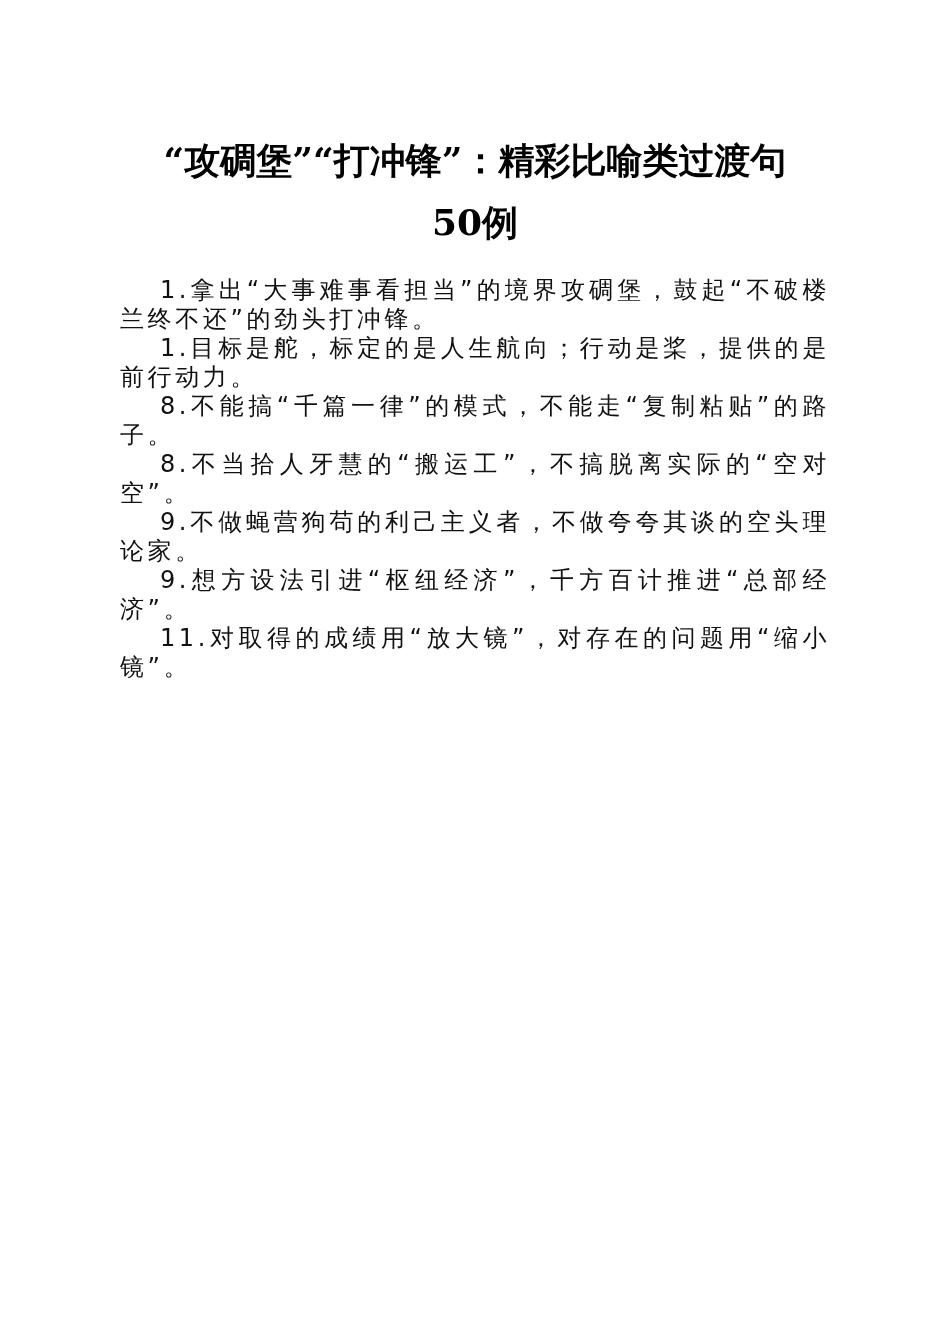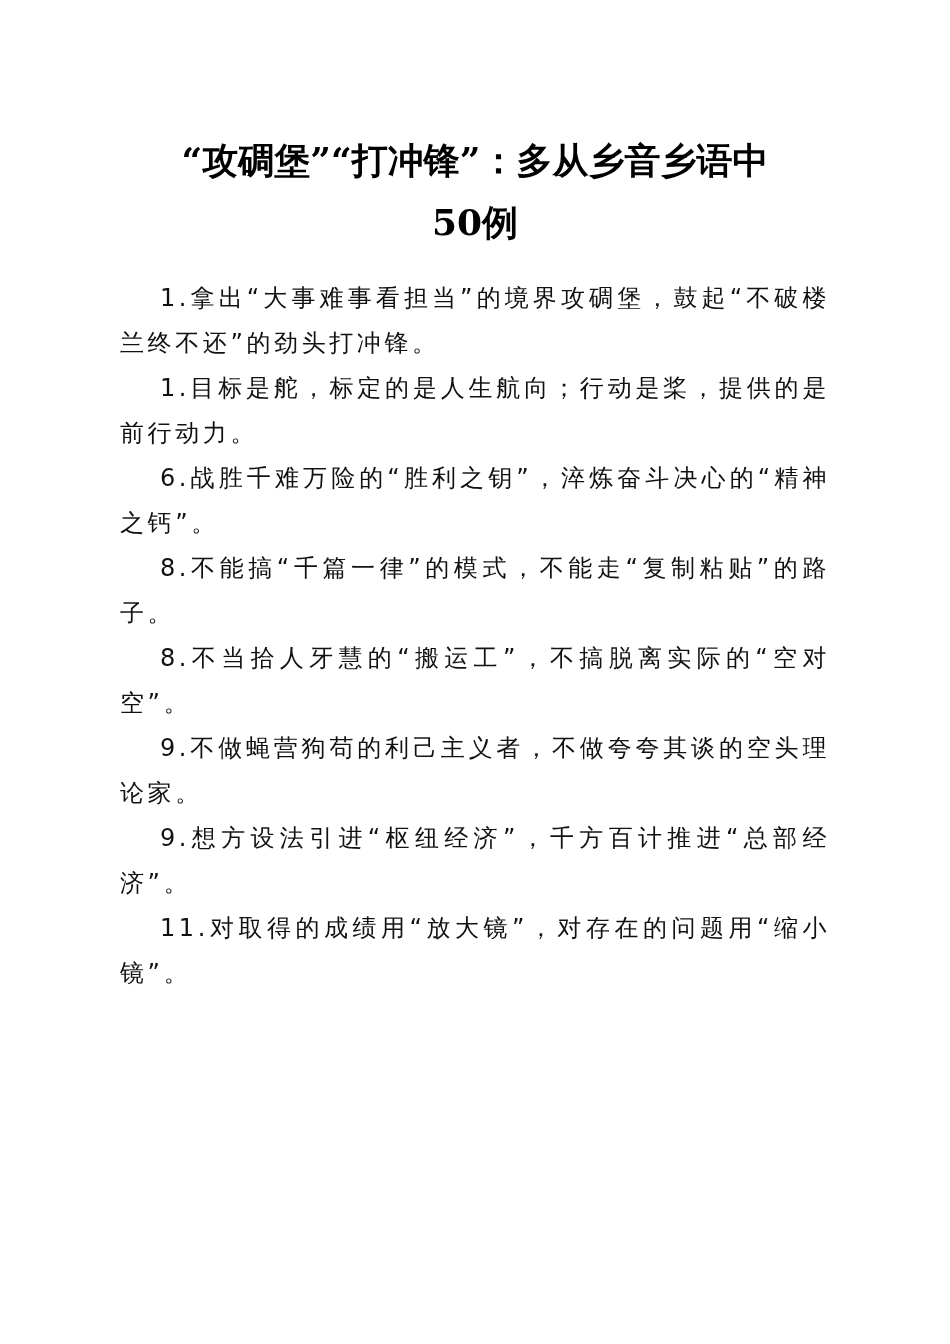--- a/index.html
+++ b/index.html
@@ -41,36 +41,35 @@
       left: 120px;
       top: 276px;
       width: 710px;
       font-family: "DejaVu Sans", "Liberation Sans", sans-serif;
       font-size: 24px;
       color: #111;
     }
     .para {
       margin: 0;
       text-indent: 40px;
-      line-height: 45px;
+      line-height: 29px;
       letter-spacing: 3.6px;
       text-align: justify;
       text-align-last: left;
     }
   </style>
 </head>
 <body>
 
 <div class="page">
-  <div class="title title-line-1">“攻碉堡”“打冲锋”：多从乡音乡语中</div>
+  <div class="title title-line-1">“攻碉堡”“打冲锋”：精彩比喻类过渡句</div>
   <div class="title title-line-2">50例</div>
 
   <div class="body">
     <p class="para">1.拿出“大事难事看担当”的境界攻碉堡，鼓起“不破楼兰终不还”的劲头打冲锋。</p>
     <p class="para">1.目标是舵，标定的是人生航向；行动是桨，提供的是前行动力。</p>
-    <p class="para">6.战胜千难万险的“胜利之钥”，淬炼奋斗决心的“精神之钙”。</p>
     <p class="para">8.不能搞“千篇一律”的模式，不能走“复制粘贴”的路子。</p>
     <p class="para">8.不当拾人牙慧的“搬运工”，不搞脱离实际的“空对空”。</p>
     <p class="para">9.不做蝇营狗苟的利己主义者，不做夸夸其谈的空头理论家。</p>
     <p class="para">9.想方设法引进“枢纽经济”，千方百计推进“总部经济”。</p>
     <p class="para">11.对取得的成绩用“放大镜”，对存在的问题用“缩小镜”。</p>
   </div>
 </div>
 
 </body></html>

